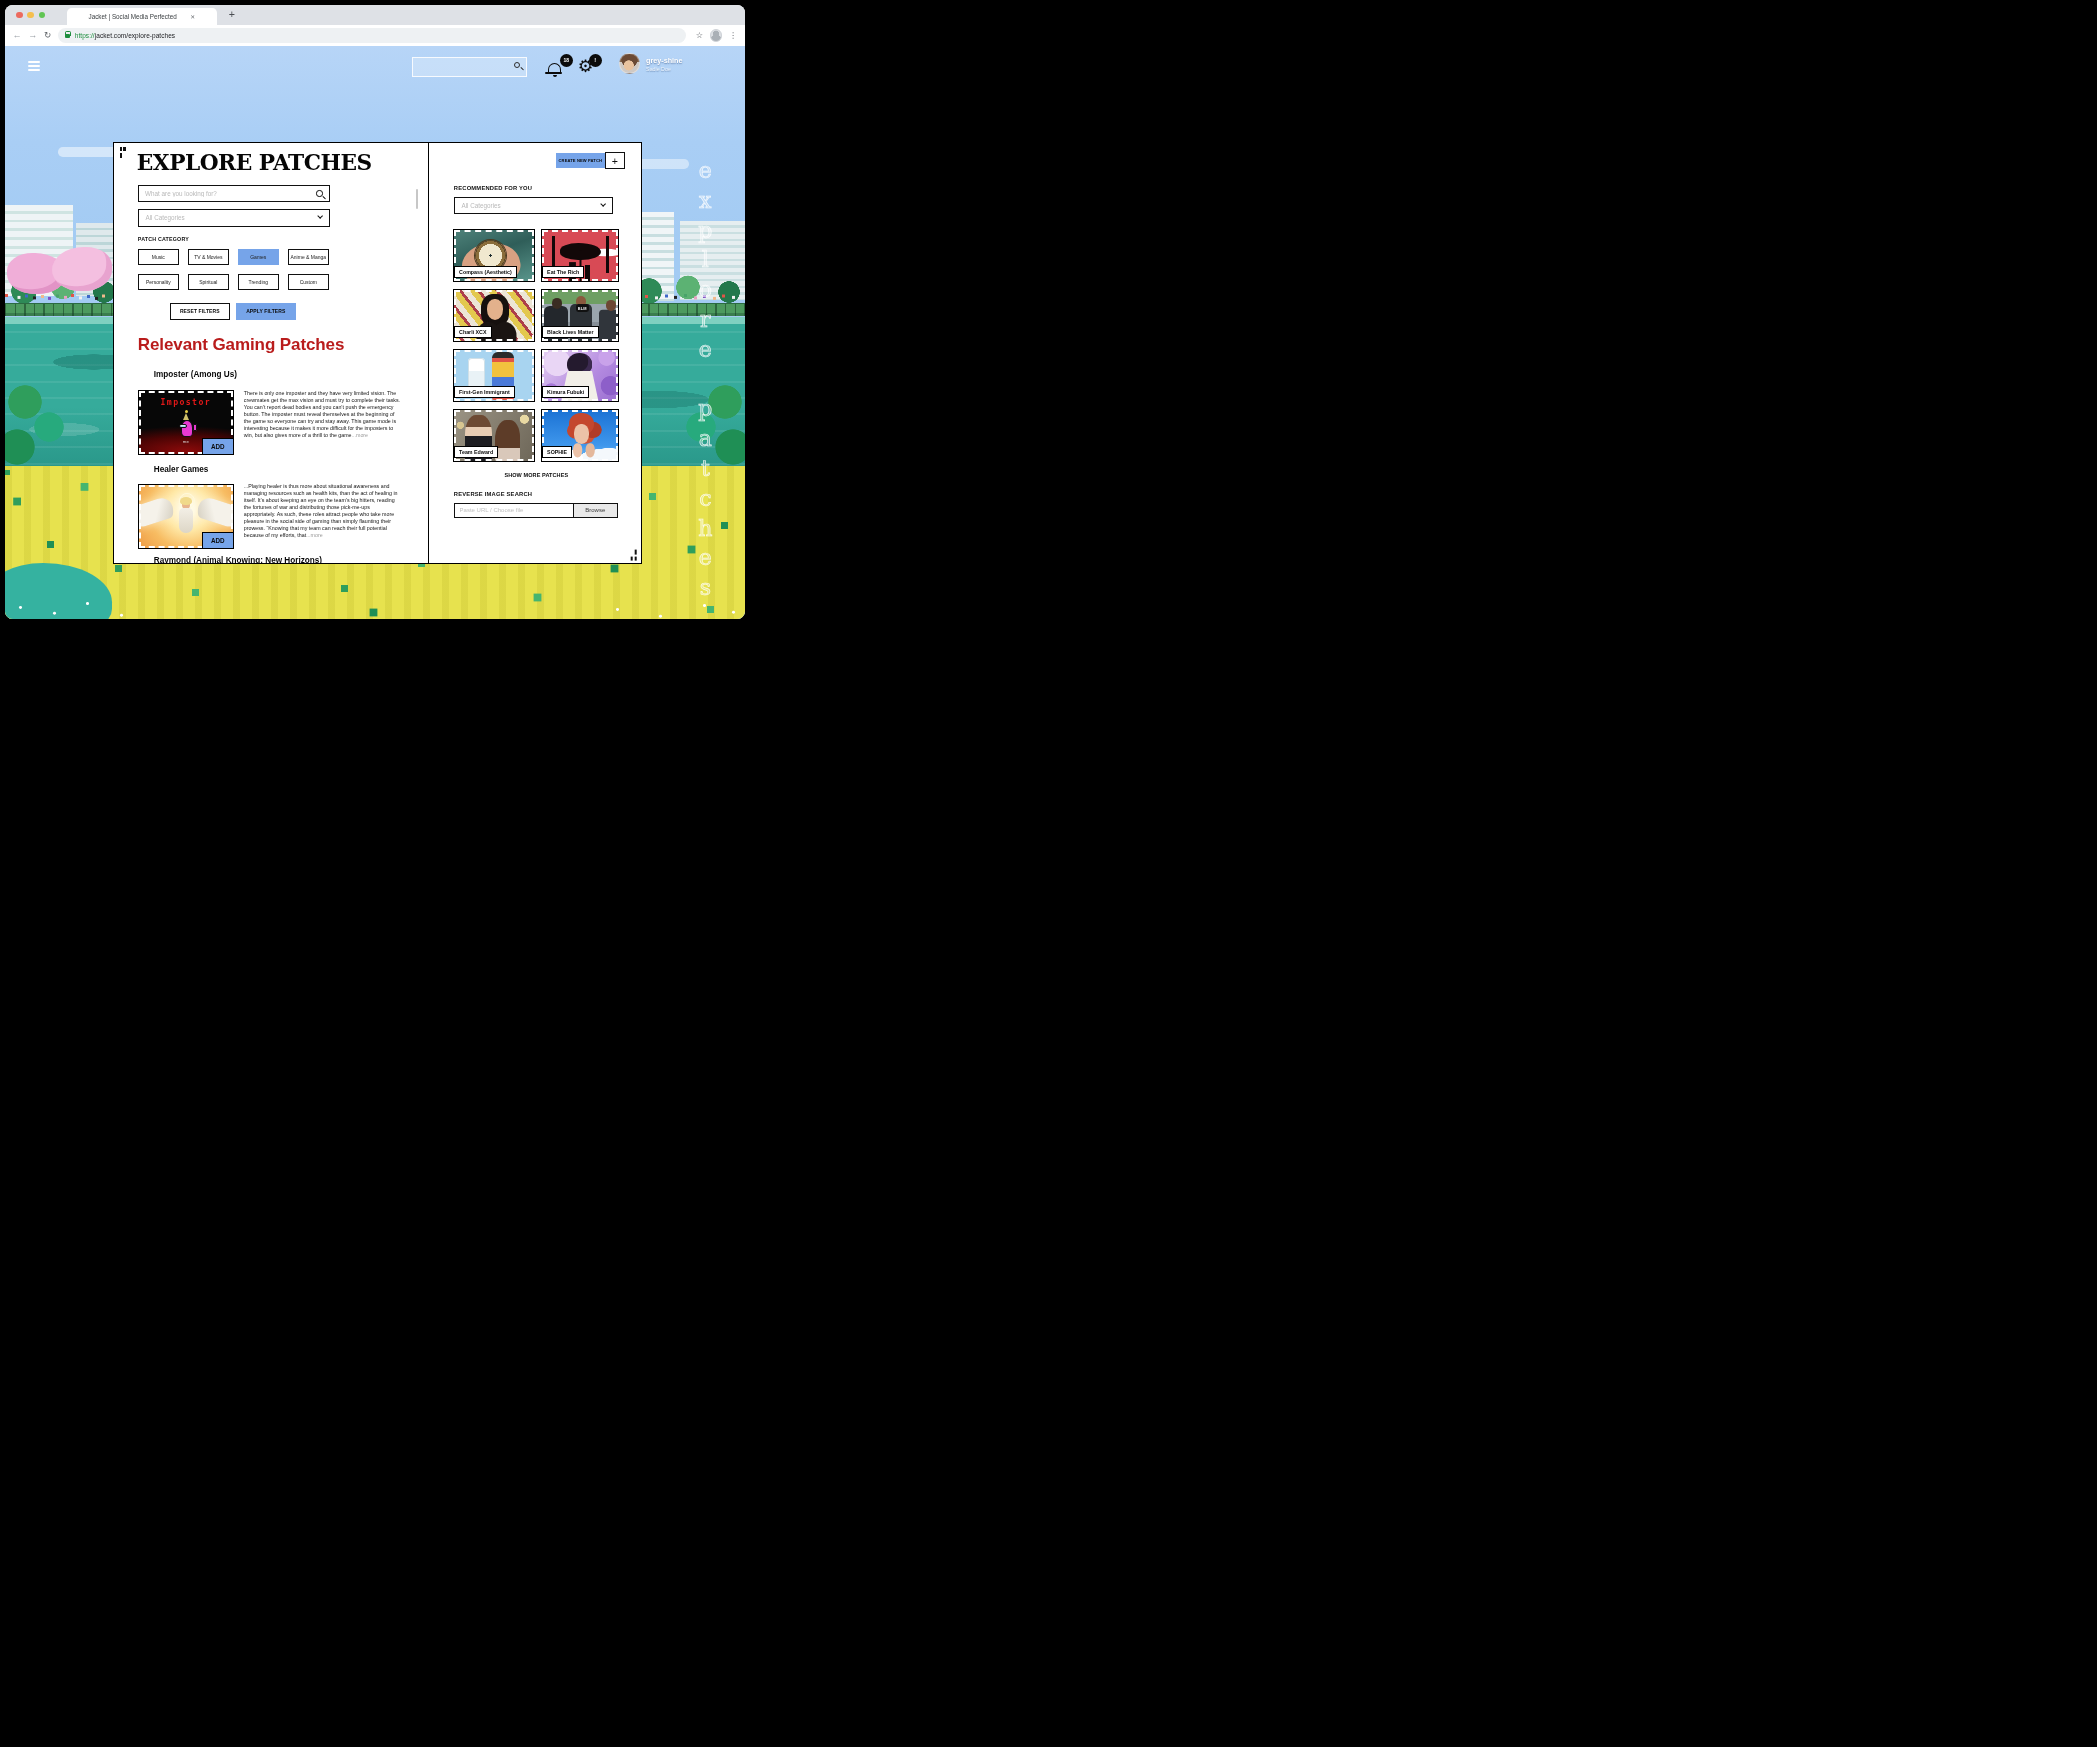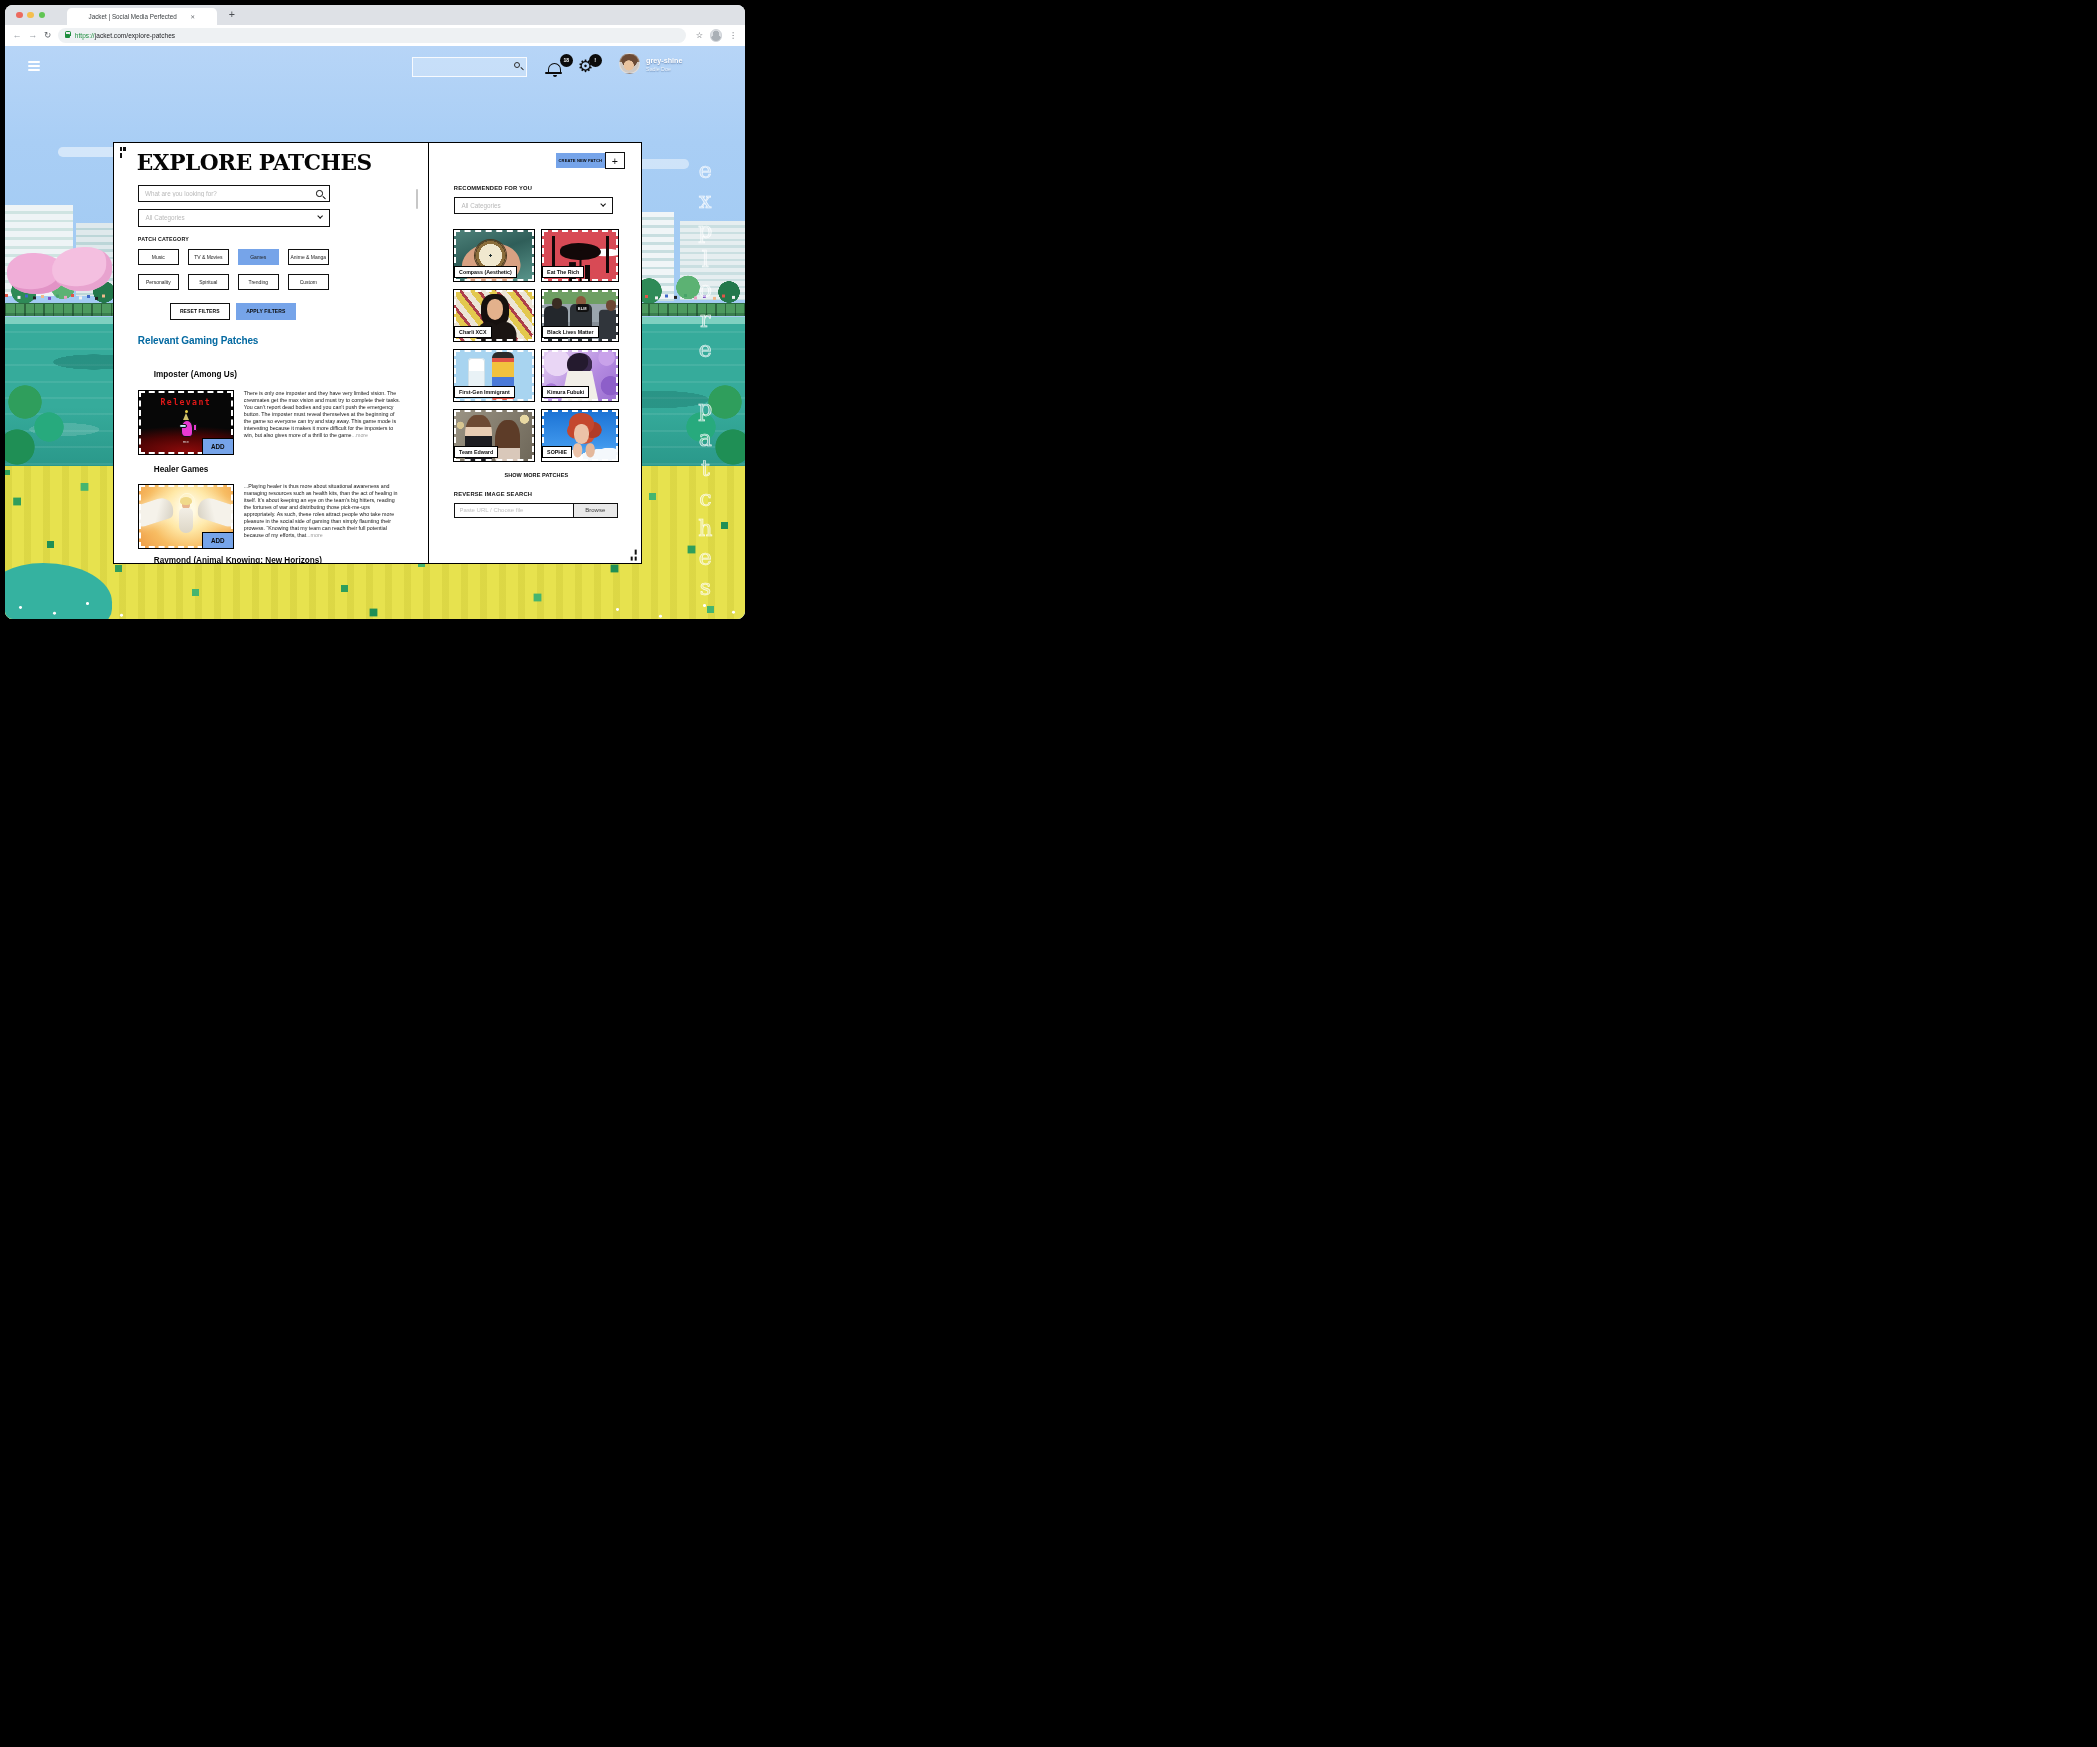--- a/index.html
+++ b/index.html
@@ -119,21 +119,21 @@
   .sel-main{left:24px;top:66px;width:192px;height:18px;}
   .lbl{position:absolute;font-size:5.3px;font-weight:700;letter-spacing:0.2px;color:#111;}
   .lbl-cat{left:24px;top:93px;}
   .catbtn{position:absolute;width:41px;height:16.4px;border:1px solid #111;background:#fff;display:flex;align-items:center;justify-content:center;font-size:5px;color:#222;cursor:pointer;text-align:center}
   .catbtn.sel{background:#76A4E9;border:none;}
   .c11{left:24px;top:106px}.c12{left:74px;top:106px}.c13{left:124px;top:106px}.c14{left:174px;top:106px}
   .c21{left:24px;top:131px}.c22{left:74px;top:131px}.c23{left:124px;top:131px}.c24{left:174px;top:131px}
   .filter{position:absolute;height:17.3px;display:flex;align-items:center;justify-content:center;font-weight:700;font-size:5px;letter-spacing:0.1px;color:#0a0a0a;cursor:pointer}
   .f-reset{left:56px;top:160px;width:60px;border:1.4px solid #111;background:#fff;}
   .f-apply{left:122px;top:160px;width:60px;background:#76A4E9;}
-  .h-section{position:absolute;left:24px;top:192px;font-size:10px;font-weight:700;color:#0369a1;letter-spacing:-0.1px;}
+  .h-section{position:absolute;left:24px;top:192px;font-size:17px;font-weight:700;color:#b91c1c;letter-spacing:-0.1px;}
   .h-patch{position:absolute;left:40px;font-size:8.2px;font-weight:700;color:#0a0a0a;}
   .hp1{top:227px}.hp2{top:322px}.hp3{top:413px}
   .pimg{position:absolute;left:24px;width:96px;height:65px;border:1px solid #000;background:#000;}
   .pimg::after{content:'';position:absolute;inset:0;border:2.4px dashed #fff;pointer-events:none;z-index:2;}
   .pi1{top:247px}.pi2{top:341px}
   .add-btn{position:absolute;right:0;bottom:0;width:31px;height:16px;background:#76A4E9;border-top:1px solid #000;border-left:1px solid #000;display:flex;align-items:center;justify-content:center;font-weight:700;font-size:6.3px;color:#0a0a0a;z-index:3;cursor:pointer}
   .para{position:absolute;left:130px;width:157px;font-size:5.3px;line-height:7px;color:#151515;}
   .pa1{top:247px}.pa2{top:340px}
   .para .more{color:#9a9a9a;cursor:pointer}
 
@@ -322,21 +322,21 @@
       <div class="catbtn c24">Custom</div>
 
       <div class="filter f-reset">RESET FILTERS</div>
       <div class="filter f-apply">APPLY FILTERS</div>
 
       <h2 class="h-section">Relevant Gaming Patches</h2>
 
       <h3 class="h-patch hp1">Imposter (Among Us)</h3>
       <div class="pimg pi1">
         <div class="art art-imposter">
-          <div class="imp-title">Relevant</div>
+          <div class="imp-title">Impostor</div>
           <div class="crew">
             <span class="hat"></span>
               <span class="body"></span>
               <span class="visor"></span>
               <span class="pack"></span>
           </div>
           <div class="imp-me">me</div>
         </div>
         <div class="add-btn">ADD</div>
       </div>

